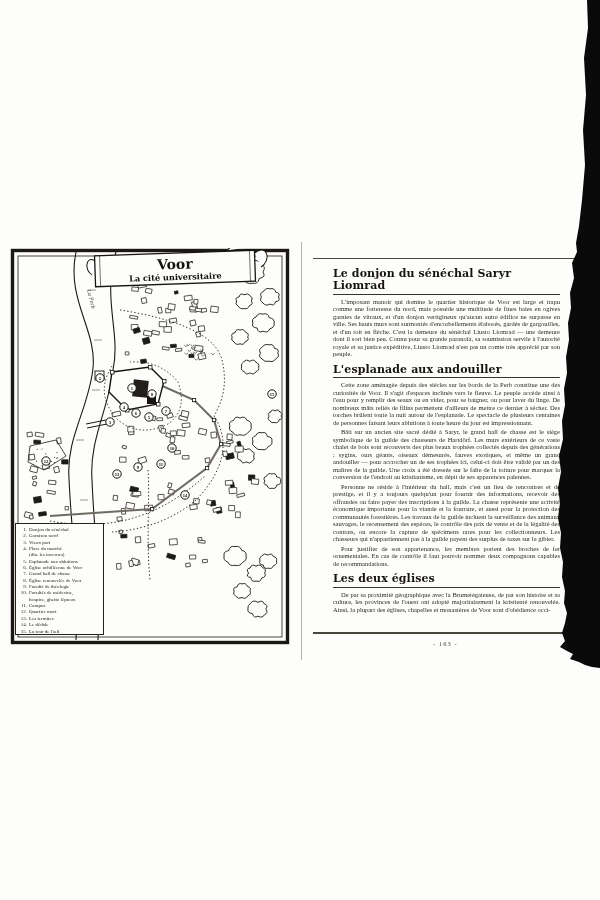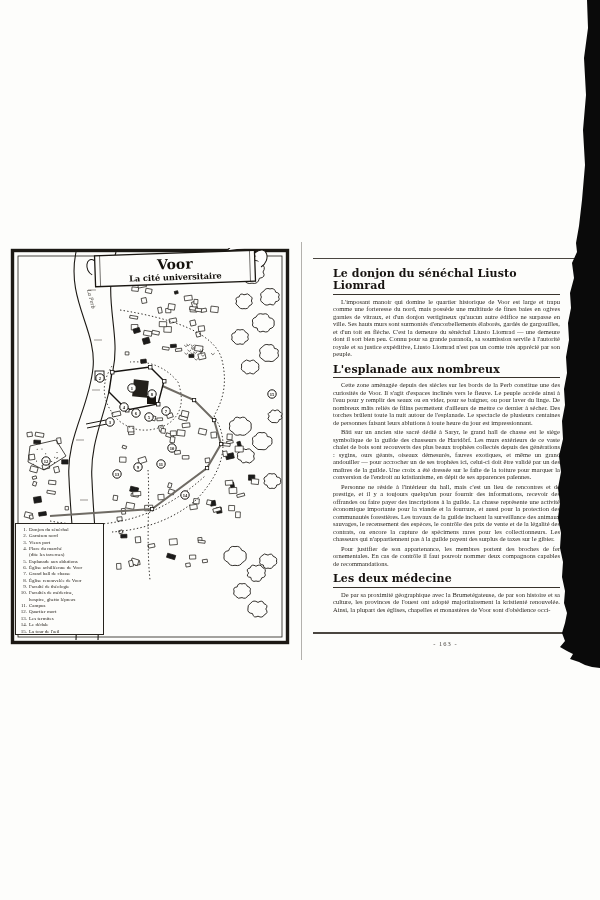--- a/index.html
+++ b/index.html
@@ -415,34 +415,34 @@
         <span class="llab">La tour de l'œil</span>
       </div>
     </div>
 
   <div id="gutter"></div>
 
   <div id="rule-top" class="rule"></div>
 
   <div id="text-col">
     <section>
-      <h3 class="first">Le donjon du sénéchal Liusto Liomrad</h3>
+      <h3 class="first">Le donjon du sénéchal Saryr Liomrad</h3>
       <p>L'imposant manoir qui domine le quartier historique de Voor est large et trapu comme une forteresse du nord, mais possède une multitude de fines baies en ogives garnies de vitraux, et d'un donjon vertigineux qu'aucun autre édifice ne surpasse en ville. Ses hauts murs sont surmontés d'encorbellements élaborés, gardés de gargouilles, et d'un toit en flèche. C'est la demeure du sénéchal Liusto Liomrad — une demeure dont il sort bien peu. Connu pour sa grande paranoïa, sa soumission servile à l'autorité royale et sa justice expéditive, Liusto Liomrad n'est pas un comte très apprécié par son peuple.</p>
     </section>
     <section>
-      <h3>L'esplanade aux nombreux</h3>
+      <h3>L'esplanade aux andouiller</h3>
       <p>Cette zone aménagée depuis des siècles sur les bords de la Perb constitue une des curiosités de Voor. Il s'agit d'espaces inclinés vers le fleuve. Le peuple accède ainsi à l'eau pour y remplir des seaux ou en vider, pour se baigner, ou pour laver du linge. De nombreux mâts reliés de filins permettent d'ailleurs de mettre ce dernier à sécher. Des torches brûlent toute la nuit autour de l'esplanade. Le spectacle de plusieurs centaines de personnes faisant leurs ablutions à toute heure du jour est impressionnant.</p>
     </section>
     <section>
       <p>Bâti sur un ancien site sacré dédié à Saryr, le grand hall de chasse est le siège symbolique de la guilde des chasseurs de Hartdörf. Les murs extérieurs de ce vaste chalet de bois sont recouverts des plus beaux trophées collectés depuis des générations : sygins, ours géants, oiseaux démesurés, fauves exotiques, et même un grand andouiller — pour accrocher un de ses trophées ici, celui-ci doit être validé par un des maîtres de la guilde. Une croix a été dressée sur le faîte de la toiture pour marquer la conversion de l'endroit au kristianisme, en dépit de ses apparences païennes.</p>
       <p>Personne ne réside à l'intérieur du hall, mais c'est un lieu de rencontres et de prestige, et il y a toujours quelqu'un pour fournir des informations, recevoir des offrandes ou faire payer des inscriptions à la guilde. La chasse représente une activité économique importante pour la viande et la fourrure, et aussi pour la protection des communautés forestières. Les travaux de la guilde incluent la surveillance des animaux sauvages, le recensement des espèces, le contrôle des prix de vente et de la légalité des contrats, ou encore la capture de spécimens rares pour les collectionneurs. Les chasseurs qui n'appartiennent pas à la guilde payent des surplus de taxes sur le gibier.</p>
       <p>Pour justifier de son appartenance, les membres portent des broches de fer ornementales. En cas de contrôle il faut pouvoir nommer deux compagnons capables de recommandations.</p>
     </section>
     <section>
-      <h3>Les deux médecine</h3>
+      <h3>Les deux églises</h3>
       <p>De par sa proximité géographique avec la Brumetégateuse, de par son histoire et sa culture, les provinces de l'ouest ont adopté majoritairement la kristienté renouvelée. Ainsi, la plupart des églises, chapelles et monastères de Voor sont d'obédience occi-</p>
     </section>
   </div>
 
   <div id="rule-bottom" class="rule"></div>
   <div id="page-num">- 163 -</div>
 
   <svg id="edge-svg" width="600" height="900">
     <path fill="#0a0a0a" d="M600,0 L587,0 L588,28 L584,58 L586,95 L583,130 L585,165 L582,200
       L579,226 L576,243 L577,252 L572,263 L574,278 L570,293 L571,308 L568,323 L569,340

